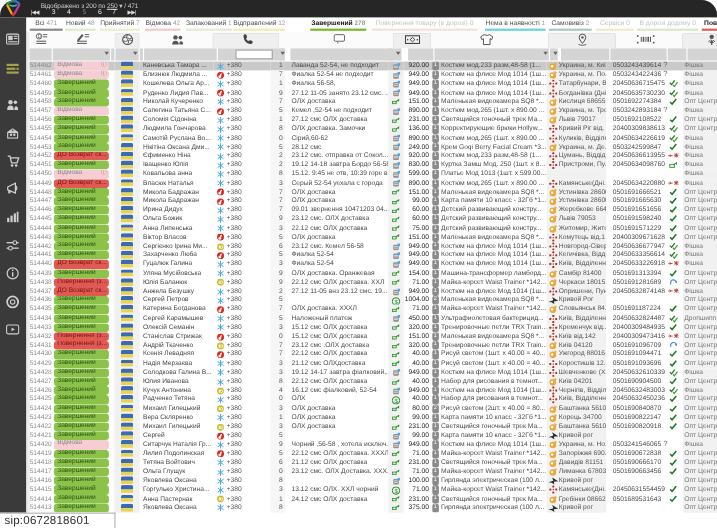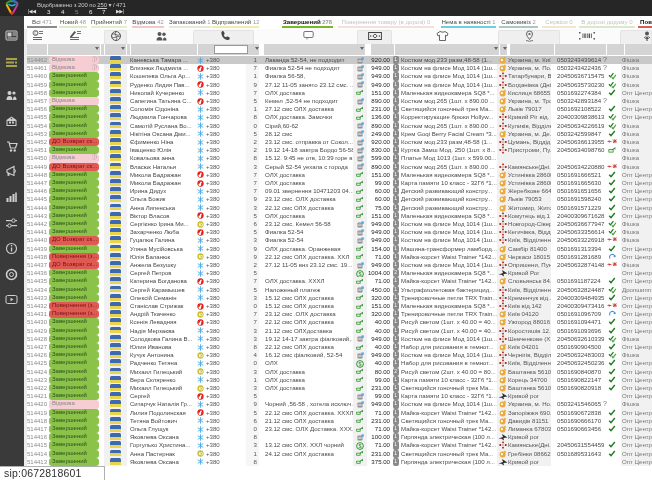--- a/index.html
+++ b/index.html
@@ -1,17 +1,17 @@
 <!DOCTYPE html>
 <html><head><meta charset="utf-8">
 <style>
 * { margin:0; padding:0; box-sizing:border-box; }
 html,body { width:652px; height:480px; overflow:hidden; background:#fff;
   font-family:"Liberation Sans", sans-serif; }
-#page { position:relative; width:652px; height:480px; overflow:hidden; background:#fff; }
+#page { position:relative; width:652px; height:480px; overflow:hidden; background:#fff;border-radius:14px; }
 
 
 #topbar { position:absolute; left:0; top:0; width:652px; height:16px; background:#262626; }
 #logo { position:absolute; left:3px; top:0; }
 #shown { position:absolute; left:37px; top:1px; font-size:6px; color:#c9c9c9; letter-spacing:-0.1px; }
 #shown u { text-decoration:underline; }
 #pager { position:absolute; left:0; top:8px; height:8px; font-size:6.2px; color:#e8e8e8; width:652px; }
 #pager span { position:absolute; top:0; }
 #pager .cur { color:#888; }
 #pager .pk { font-size:5px; letter-spacing:-0.5px; color:#ddd; }

